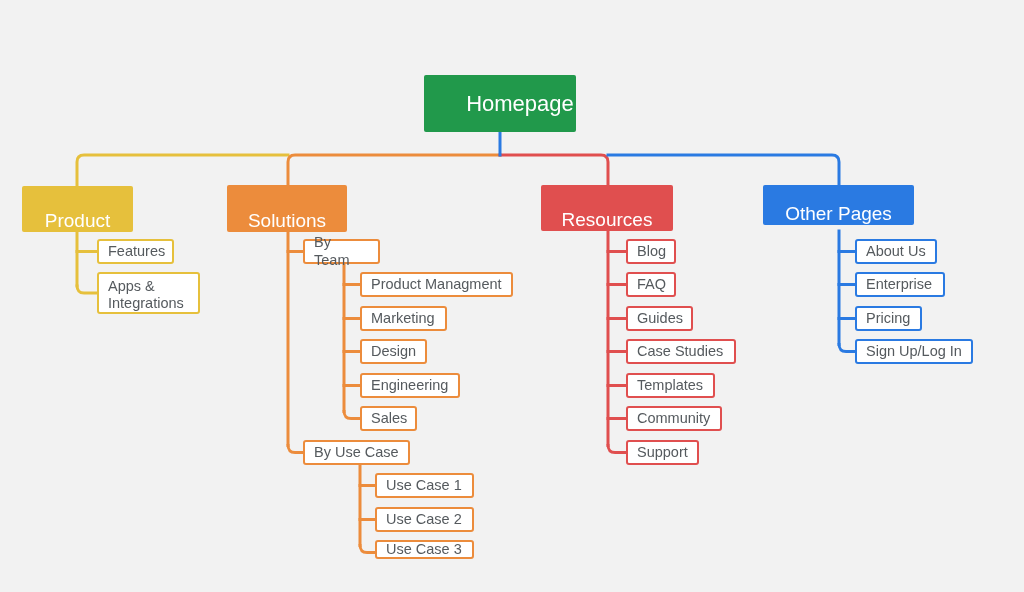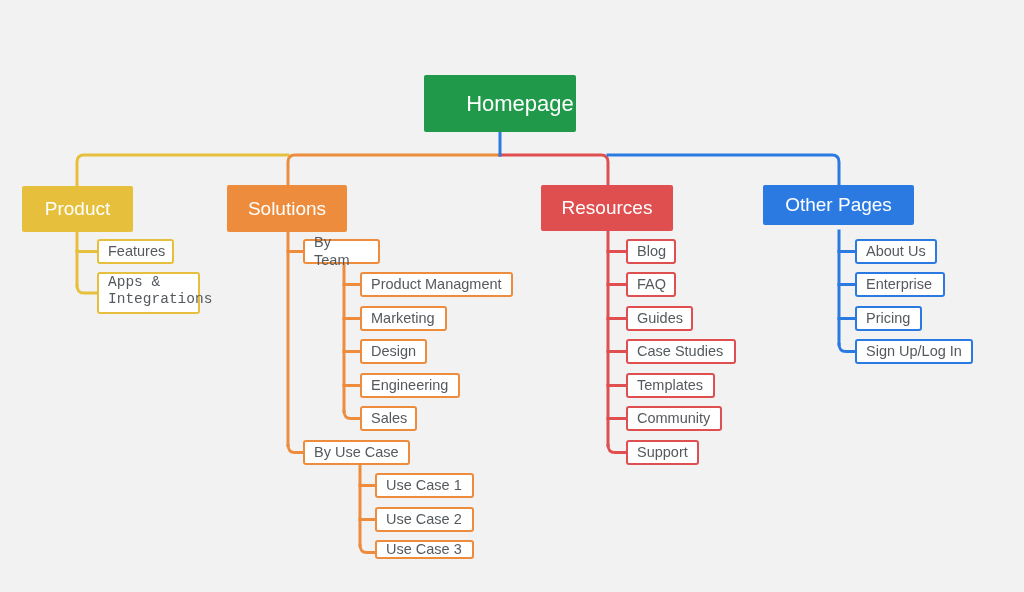--- a/index.html
+++ b/index.html
@@ -40,35 +40,35 @@
     color: #ffffff;
     font-size: 22px;
     border-radius: 2px;
     padding-left: 40px;
   }
   .cat-node {
     justify-content: center;
     color: #ffffff;
     font-size: 19px;
     border-radius: 2px;
+    align-items: flex-end;
   }
   .leaf-node {
     background: #ffffff;
     color: #555a5e;
     font-size: 14.5px;
     border-style: solid;
     border-width: 2px;
     border-radius: 3px;
     padding-left: 9px;
     padding-right: 9px;
     line-height: 1.18;
   }
   .leaf-node.two-line {
-    align-items: flex-start;
-    font-family: Liberation Mono, monospace;
+    align-items: flex-end;
   }
 </style>
 </head>
 <body>
 
 <div id="canvas">
   <svg id="lines" viewBox="0 0 1024 592">
       <path d="M 288 155 L 84 155 Q 77 155 77 162 L 77 186" stroke="#e6c03c" stroke-width="3" fill="none" stroke-linecap="square" stroke-linejoin="round"></path>
       <path d="M 500 155 L 295 155 Q 288 155 288 162 L 288 185" stroke="#ec8c3c" stroke-width="3" fill="none" stroke-linecap="square" stroke-linejoin="round"></path>
       <path d="M 500 155 L 601 155 Q 608 155 608 162 L 608 185" stroke="#e04f4f" stroke-width="3" fill="none" stroke-linecap="square" stroke-linejoin="round"></path>

